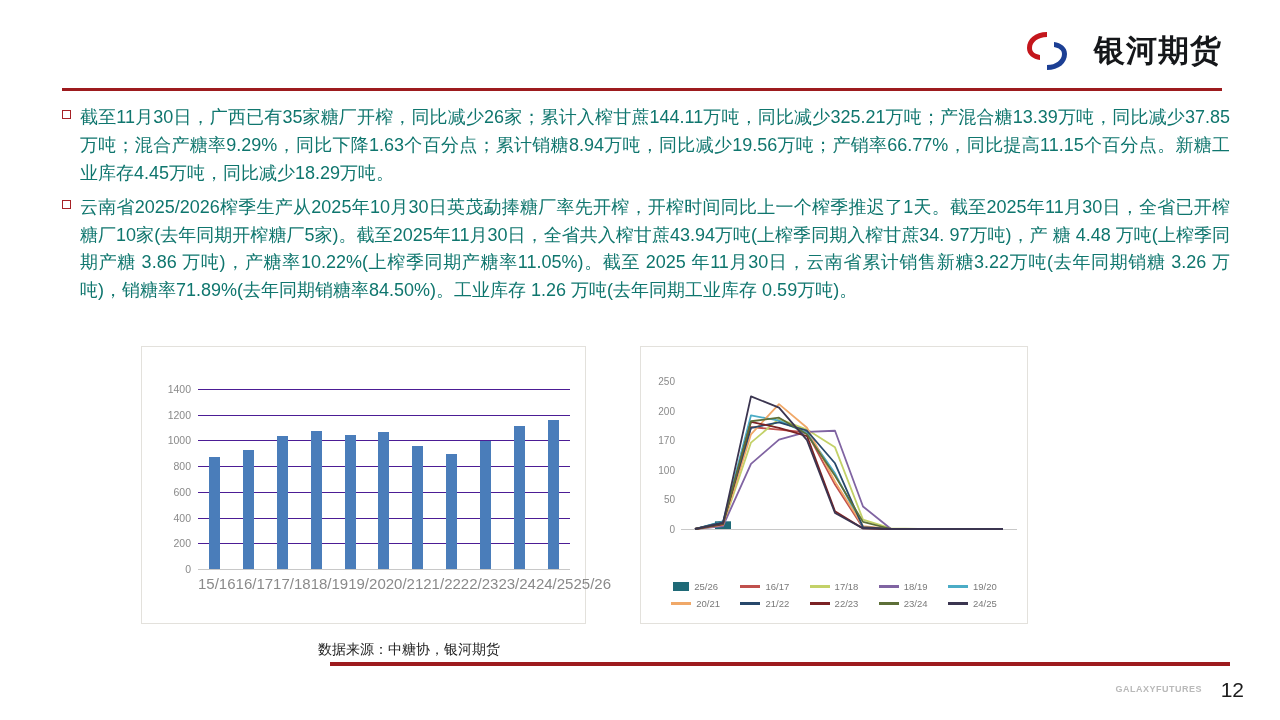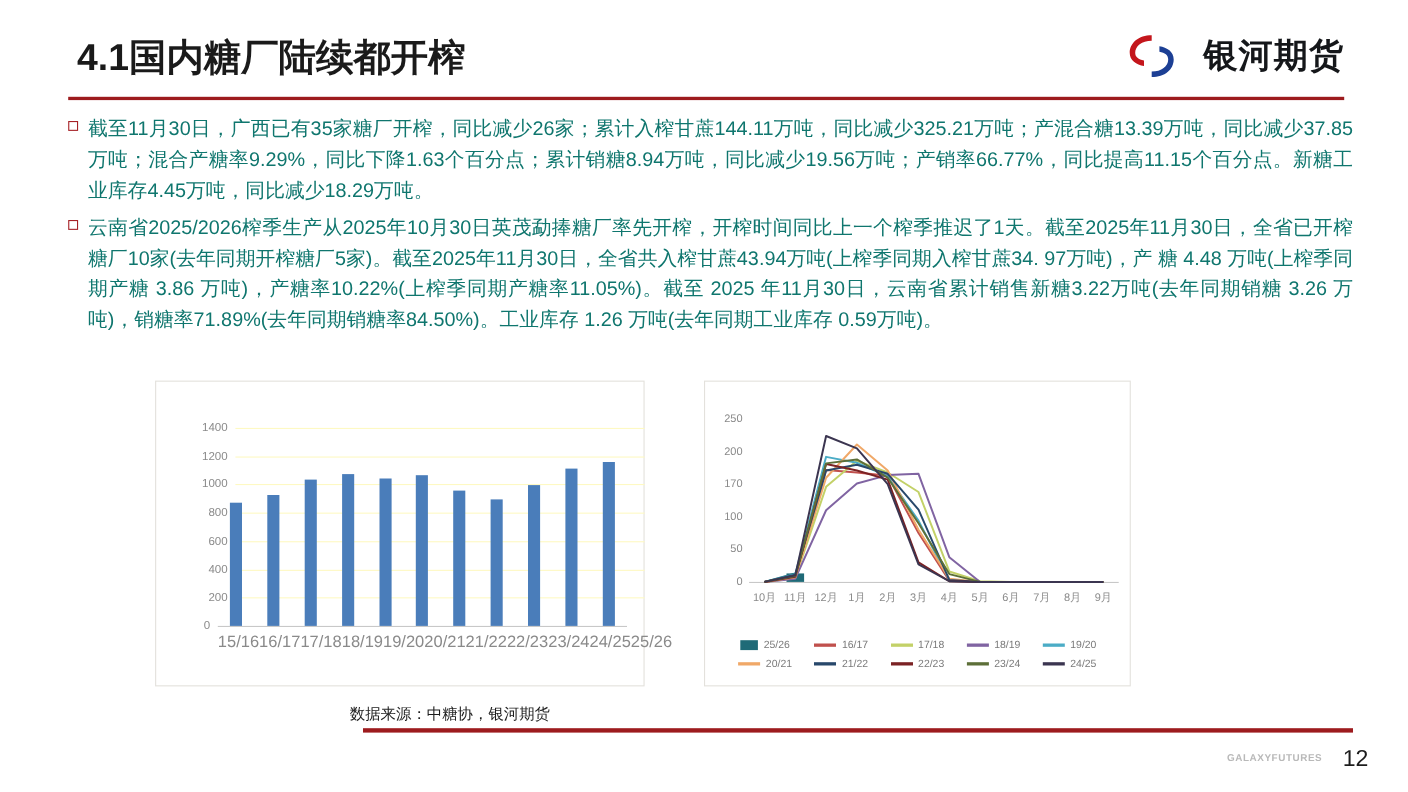--- a/index.html
+++ b/index.html
@@ -112,24 +112,24 @@
   #chart-right .chart-title { top: 12px; }
 
   .plot {
     position: absolute;
   }
   #plot-left  { left: 56px; top: 42px; width: 372px; height: 180px; }
   #plot-right { left: 40px; top: 34px; width: 336px; height: 148px; }
 
   .gridline {
     position: absolute;
-    left: 16px;
+    left: 0;
     width: 100%;
     height: 1px;
-    background: #fef9c3;
+    background: #4c1d95;
   }
   .axisline {
     position: absolute;
     left: 0;
     width: 100%;
     height: 1px;
     background: #c8c8c8;
   }
   .ytick {
     position: absolute;
@@ -250,21 +250,20 @@
     right: 36px;
     top: 678px;
     font-size: 21px;
     color: #1c1c1c;
   }
 </style>
 </head>
 <body>
 
 <div class="slide-header">
-  <div class="page-title">4.1国内糖厂陆续都开榨</div>
   <div class="header-rule"></div>
   <div class="brand">
     <div class="brand-mark">
       <svg viewBox="0 0 46 46" width="46" height="46" aria-hidden="true">
         <path d="M23 4 C11 4 3 11 3 20 C3 27 9 31 16 32 L16 27 C11 26 8 24 8 20 C8 14 14 9 23 9 Z" fill="#c4161c"></path>
         <path d="M23 42 C35 42 43 35 43 26 C43 19 37 15 30 14 L30 19 C35 20 38 22 38 26 C38 32 32 37 23 37 Z" fill="#1c3f94"></path>
       </svg>
     </div>
     <div class="brand-text">银河期货</div>
   </div>
@@ -388,34 +387,20 @@
         <polyline points="14,148 42,143.264 70,46.176 98,48.544 126,51.50399999999999 154,103.6 182,146.816 210,148 238,148 266,148 294,148 322,148" fill="none" stroke="#c0504d" stroke-width="1.8" stroke-linejoin="round"></polyline>
         <polyline points="14,148 42,144.448 70,61.56800000000001 98,37.888000000000005 126,48.544 154,66.30399999999999 182,138.528 210,147.408 238,148 266,148 294,148 322,148" fill="none" stroke="#c3d168" stroke-width="1.8" stroke-linejoin="round"></polyline>
         <polyline points="14,148 42,145.04 70,82.88 98,58.608000000000004 126,50.91199999999999 154,49.727999999999994 182,125.504 210,148 238,148 266,148 294,148 322,148" fill="none" stroke="#8064a2" stroke-width="1.8" stroke-linejoin="round"></polyline>
         <polyline points="14,148 42,140.896 70,34.336 98,39.664 126,52.096000000000004 154,92.352 182,146.224 210,148 238,148 266,148 294,148 322,148" fill="none" stroke="#4bacc6" stroke-width="1.8" stroke-linejoin="round"></polyline>
         <polyline points="14,148 42,143.856 70,53.28 98,23.088000000000008 126,46.76799999999999 154,100.64 182,145.04 210,148 238,148 266,148 294,148 322,148" fill="none" stroke="#f0a868" stroke-width="1.8" stroke-linejoin="round"></polyline>
         <polyline points="14,148 42,141.488 70,46.76799999999999 98,41.44 126,49.727999999999994 154,82.288 182,146.224 210,148 238,148 266,148 294,148 322,148" fill="none" stroke="#28486b" stroke-width="1.8" stroke-linejoin="round"></polyline>
         <polyline points="14,148 42,143.264 70,40.848 98,46.76799999999999 126,55.056 154,130.24 182,147.408 210,148 238,148 266,148 294,148 322,148" fill="none" stroke="#7b2224" stroke-width="1.8" stroke-linejoin="round"></polyline>
         <polyline points="14,148 42,142.672 70,40.256 98,36.70399999999999 126,53.28 154,94.72 182,140.896 210,148 238,148 266,148 294,148 322,148" fill="none" stroke="#5d6f38" stroke-width="1.8" stroke-linejoin="round"></polyline>
         <polyline points="14,148 42,142.08 70,15.391999999999996 98,26.64 126,59.2 154,132.016 182,147.408 210,148 238,148 266,148 294,148 322,148" fill="none" stroke="#3b3550" stroke-width="1.8" stroke-linejoin="round"></polyline>
       </svg>
-    <div class="xlabels" id="right-xlabels">
-        <div class="xlabel">10月</div>
-        <div class="xlabel">11月</div>
-        <div class="xlabel">12月</div>
-        <div class="xlabel">1月</div>
-        <div class="xlabel">2月</div>
-        <div class="xlabel">3月</div>
-        <div class="xlabel">4月</div>
-        <div class="xlabel">5月</div>
-        <div class="xlabel">6月</div>
-        <div class="xlabel">7月</div>
-        <div class="xlabel">8月</div>
-        <div class="xlabel">9月</div>
-      </div>
   </div>
   <div class="legend" id="right-legend">
       <div class="legend-item">
         <span class="legend-swatch block" style="background: rgb(31, 106, 119);"></span>
         <span class="legend-label">25/26</span>
       </div>
       <div class="legend-item">
         <span class="legend-swatch" style="background: rgb(192, 80, 77);"></span>
         <span class="legend-label">16/17</span>
       </div>

